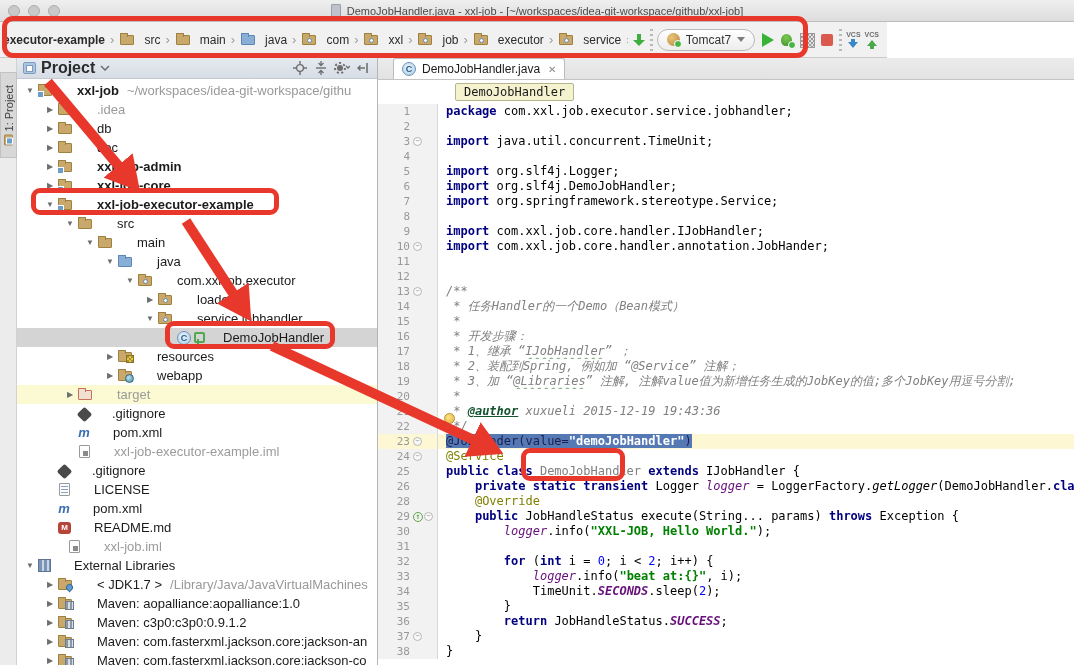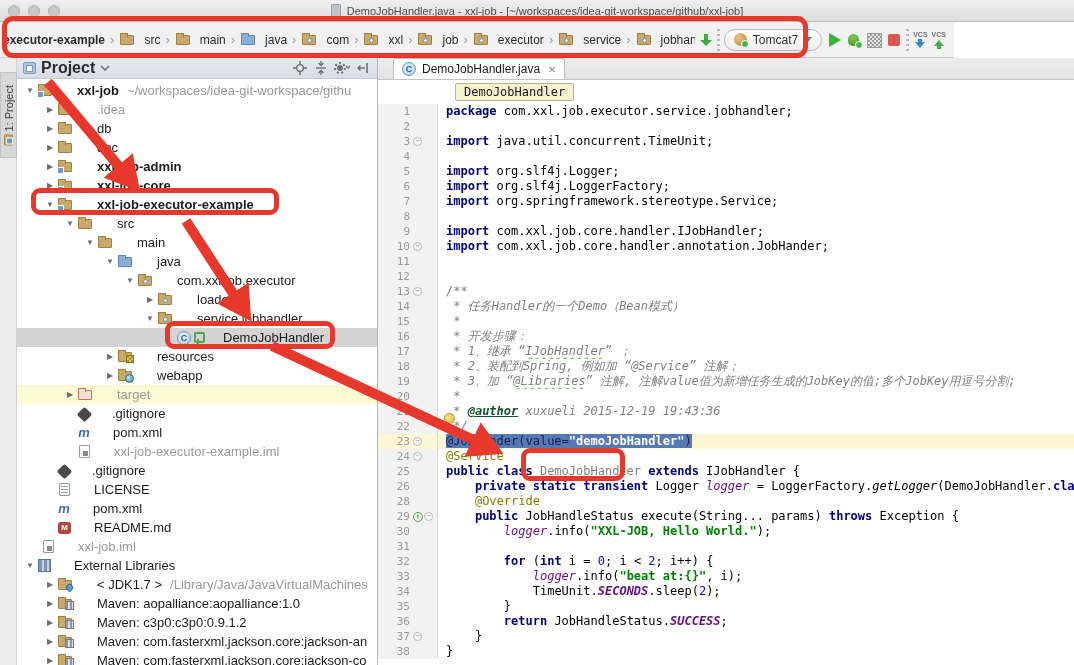--- a/index.html
+++ b/index.html
@@ -9,21 +9,21 @@
   
   .titlebar{position:absolute;left:0;top:0;width:1074px;height:22px;
     background:linear-gradient(#EFEFEF,#DDDDDD);border-bottom:1px solid #BDBDBD;
     display:flex;align-items:center;justify-content:center;}
   .lights{position:absolute;left:8px;top:5px;display:flex;gap:8px;}
   .light{width:12px;height:12px;border-radius:50%;background:#C9C9C9;border:1px solid #ADADAD;}
   .wtitle{font-size:11px;color:#4A4A4A;display:flex;align-items:center;gap:6px;white-space:nowrap;}
   .doc-ic{width:10px;height:13px;background:#BFC4CC;border:1px solid #9AA0A8;border-radius:1px;display:inline-block;}
 
   
-  .navbar{position:absolute;left:0;top:22px;width:954px;height:36px;background:#F1F1F1;
+  .navbar{position:absolute;left:0;top:22px;width:887px;height:36px;background:#F1F1F1;
     border-bottom:1px solid #C9C9C9;display:flex;align-items:center;padding:0 8px 0 2px;}
   .crumbs{display:flex;align-items:center;gap:2px;white-space:nowrap;overflow:hidden;flex:1;}
   .crumb{display:flex;align-items:center;gap:4px;font-size:12px;color:#2B2B2B;padding:2px 1px;cursor:default;}
   .crumb.b{font-weight:bold;}
   .chev{color:#9A9A9A;font-size:13px;margin:0 2px;}
   .runbox{display:flex;align-items:center;gap:4px;margin-left:4px;}
   .nav-green-down{width:14px;height:14px;position:relative;}
   .nav-green-down::before{content:"";position:absolute;left:5px;top:1px;width:4px;height:7px;background:#3FAE3F;}
   .nav-green-down::after{content:"";position:absolute;left:1px;top:7px;border:6px solid transparent;border-top:6px solid #3FAE3F;}
   .dotsep{width:3px;height:22px;background:repeating-linear-gradient(#B9B9B9 0 2px,transparent 2px 5px);}
@@ -462,21 +462,21 @@
       <div class="trow" style="padding-left: 26px;">
         <span class="arrow"></span>
         <span class="mavenm">m</span>
         <span class="lbl">pom.xml</span>
       </div>
       <div class="trow" style="padding-left: 26px;">
         <span class="arrow"></span>
         <span class="mdicon">M</span>
         <span class="lbl">README.md</span>
       </div>
-      <div class="trow" style="padding-left: 10px;">
+      <div class="trow" style="padding-left: 36px;">
         <span class="arrow"></span>
         <span class="fileicon dim"></span>
         <span class="lbl g">xxl-job.iml</span>
       </div>
       <div class="trow" style="padding-left: 6px;">
         <span class="arrow">▼</span>
         <span class="extlibicon"></span>
         <span class="lbl">External Libraries</span>
       </div>
       <div class="trow" style="padding-left: 26px;">
@@ -533,21 +533,21 @@
   </div>
   <div class="chiprow">
     <span class="chip">DemoJobHandler</span>
   </div>
   <div class="code" id="code">
       <div class="crow"><span class="gut"><span class="n">1</span><span class="mk"></span></span><span class="ctext"><span class="s-kw">package</span><span class="s-t"> com.xxl.job.executor.service.jobhandler;</span></span></div>
       <div class="crow"><span class="gut"><span class="n">2</span><span class="mk"></span></span><span class="ctext"></span></div>
       <div class="crow"><span class="gut"><span class="n">3</span><span class="mk"><span class="fold">−</span></span></span><span class="ctext"><span class="s-kw">import</span><span class="s-t"> java.util.concurrent.TimeUnit;</span></span></div>
       <div class="crow"><span class="gut"><span class="n">4</span><span class="mk"></span></span><span class="ctext"></span></div>
       <div class="crow"><span class="gut"><span class="n">5</span><span class="mk"></span></span><span class="ctext"><span class="s-kw">import</span><span class="s-t"> org.slf4j.Logger;</span></span></div>
-      <div class="crow"><span class="gut"><span class="n">6</span><span class="mk"></span></span><span class="ctext"><span class="s-kw">import</span><span class="s-t"> org.slf4j.LoggerFactory;</span></span></div>
+      <div class="crow"><span class="gut"><span class="n">6</span><span class="mk"></span></span><span class="ctext"><span class="s-kw">import</span><span class="s-t"> org.slf4j.DemoJobHandler;</span></span></div>
       <div class="crow"><span class="gut"><span class="n">7</span><span class="mk"></span></span><span class="ctext"><span class="s-kw">import</span><span class="s-t"> org.springframework.stereotype.Service;</span></span></div>
       <div class="crow"><span class="gut"><span class="n">8</span><span class="mk"></span></span><span class="ctext"></span></div>
       <div class="crow"><span class="gut"><span class="n">9</span><span class="mk"></span></span><span class="ctext"><span class="s-kw">import</span><span class="s-t"> com.xxl.job.core.handler.IJobHandler;</span></span></div>
       <div class="crow"><span class="gut"><span class="n">10</span><span class="mk"><span class="fold">−</span></span></span><span class="ctext"><span class="s-kw">import</span><span class="s-t"> com.xxl.job.core.handler.annotation.JobHander;</span></span></div>
       <div class="crow"><span class="gut"><span class="n">11</span><span class="mk"></span></span><span class="ctext"></span></div>
       <div class="crow"><span class="gut"><span class="n">12</span><span class="mk"></span></span><span class="ctext"></span></div>
       <div class="crow"><span class="gut"><span class="n">13</span><span class="mk"><span class="fold">−</span></span></span><span class="ctext"><span class="s-com">/**</span></span></div>
       <div class="crow"><span class="gut"><span class="n">14</span><span class="mk"></span></span><span class="ctext"><span class="s-com"> * 任务Handler的一个Demo（Bean模式）</span></span></div>
       <div class="crow"><span class="gut"><span class="n">15</span><span class="mk"></span></span><span class="ctext"><span class="s-com"> *</span></span></div>
       <div class="crow"><span class="gut"><span class="n">16</span><span class="mk"></span></span><span class="ctext"><span class="s-com"> * 开发步骤：</span></span></div>

